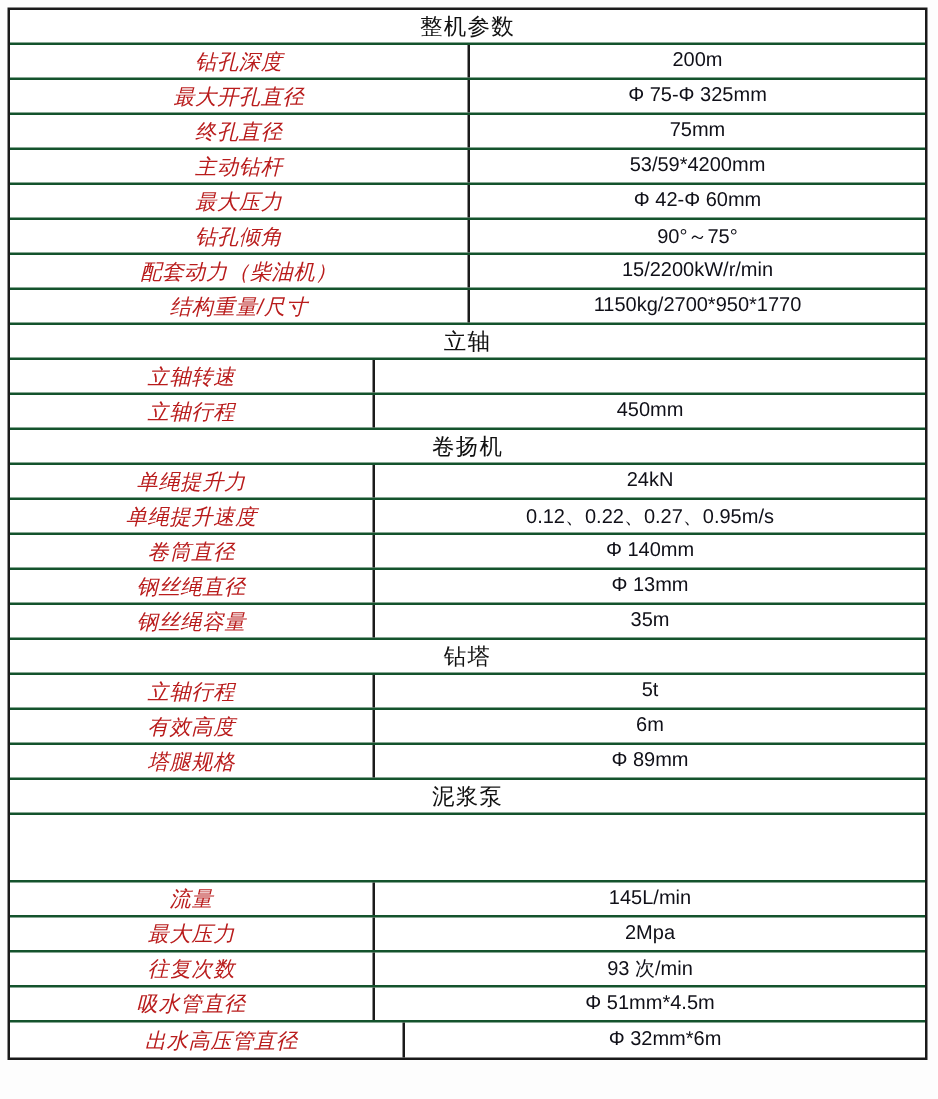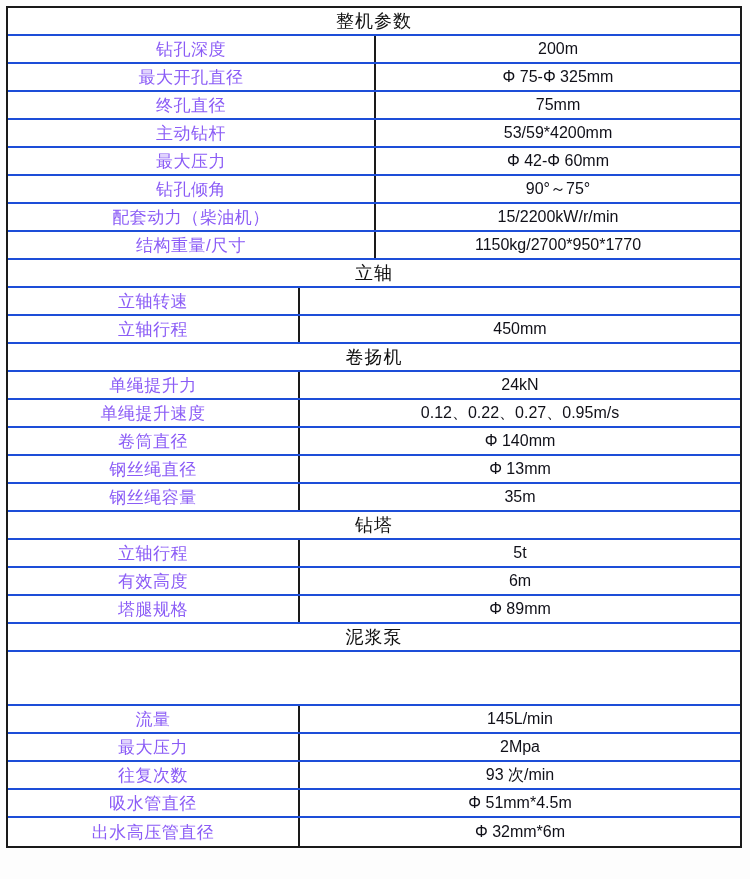--- a/index.html
+++ b/index.html
@@ -21,43 +21,44 @@
     top: 6px;
     width: 736px;
     box-sizing: border-box;
     border: 2px solid #1a1a1a;
     background: #ffffff;
   }
   .row {
     display: flex;
     align-items: stretch;
     box-sizing: border-box;
-    border-bottom: 2px solid #1d4ed8;
+    border-bottom: 2px solid #14532d;
     height: 28px;
   }
-  .row:last-child { border-bottom: none; }
+  .row:last-child { border-bottom: none; padding-left: 24px; }
   .row.empty-row { height: 54px; }
   .section-cell {
     flex: 1;
     display: flex;
     align-items: center;
     justify-content: center;
     font-size: 18px;
     color: #111111;
     letter-spacing: 1px;
   }
   .label-cell {
     box-sizing: border-box;
     border-right: 2px solid #1a1a1a;
     display: flex;
     align-items: center;
     justify-content: center;
     font-size: 17px;
-    color: #8b5cf6;
+    color: #b91c1c;
     letter-spacing: 0.5px;
+    font-style: italic;
   }
   .row.split-wide .label-cell { width: 368px; }
   .row.split-narrow .label-cell { width: 292px; }
   .value-cell {
     flex: 1;
     display: flex;
     align-items: center;
     justify-content: center;
     font-size: 16px;
     color: #101018;

